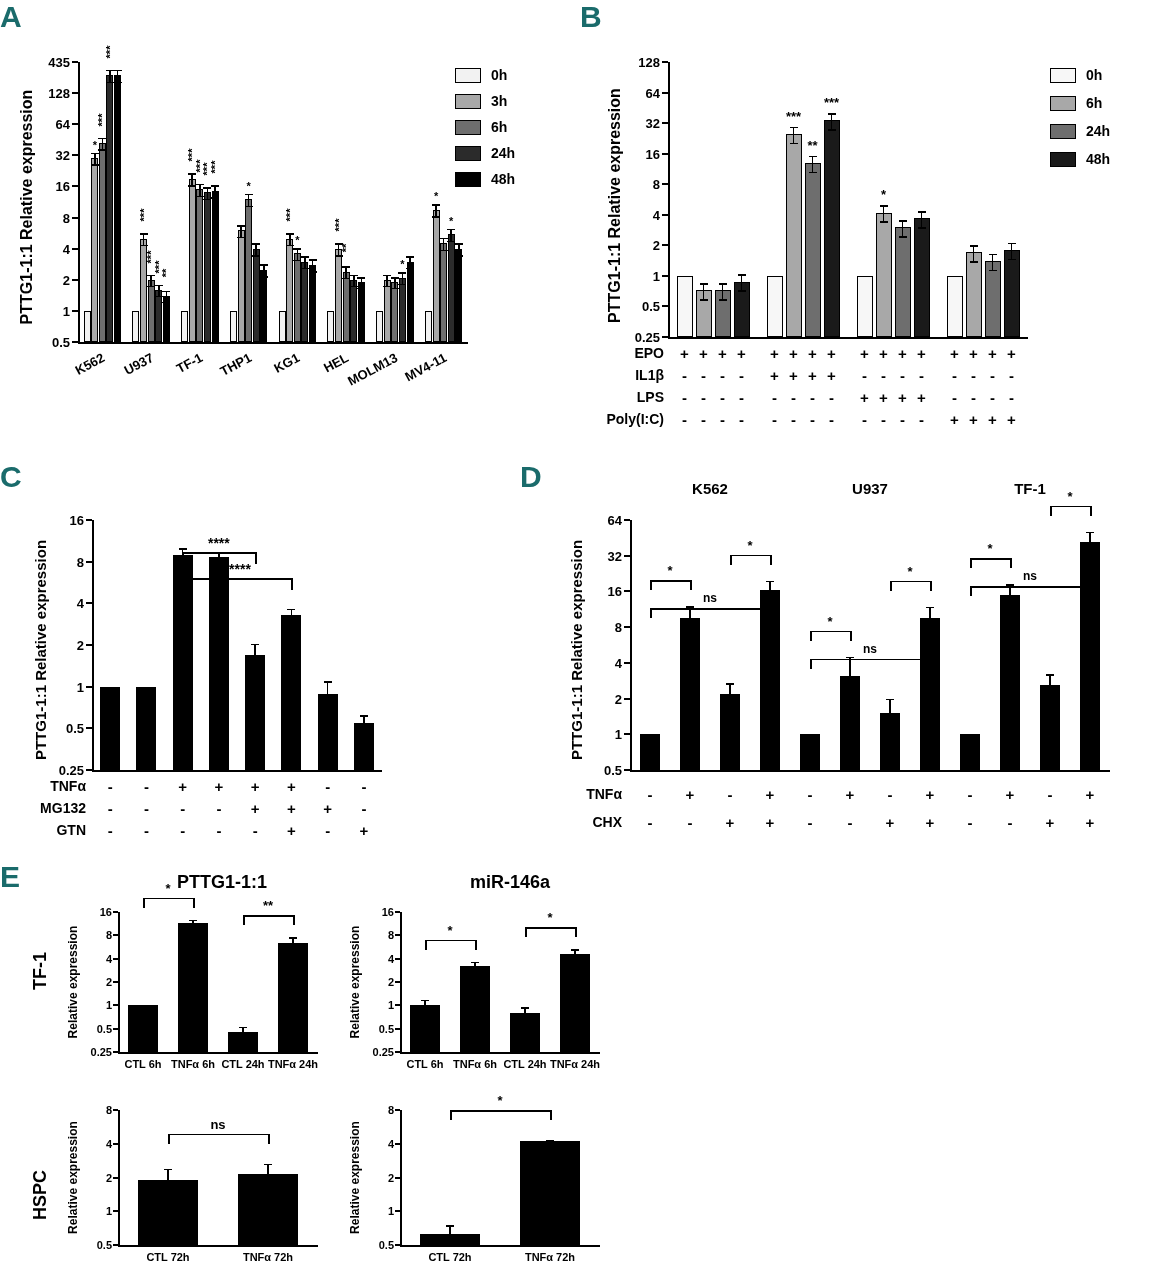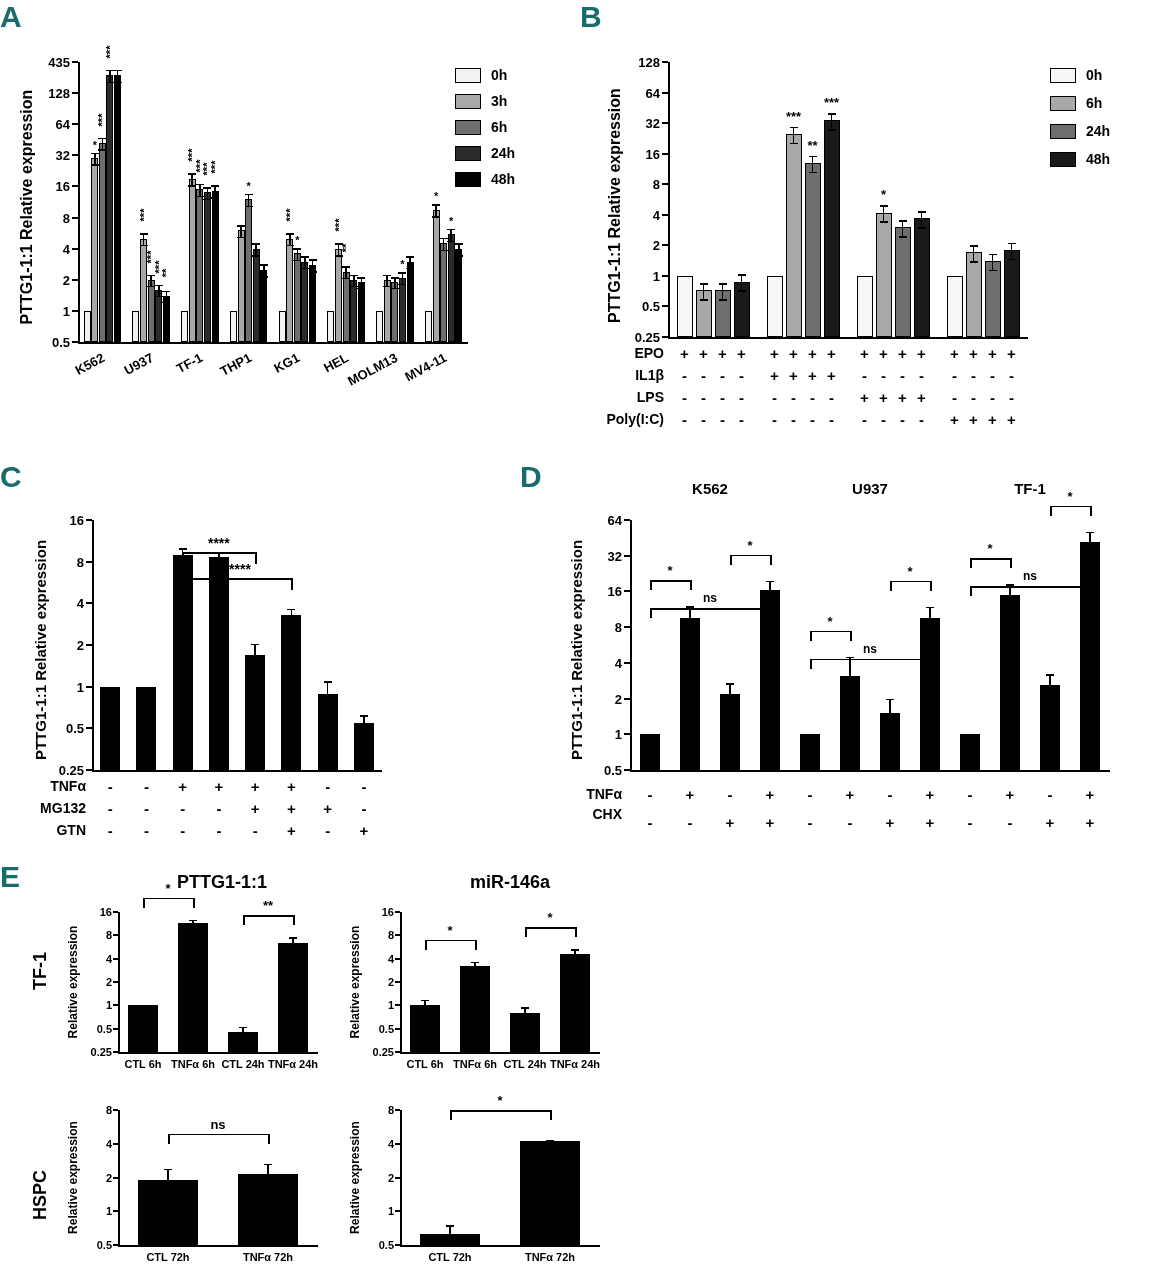--- a/index.html
+++ b/index.html
@@ -663,21 +663,21 @@
     <div class="plusminus" style="left: 210px; top: 334px;">-</div>
     <div class="plusminus" style="left: 250px; top: 334px;">+</div>
     <div class="plusminus" style="left: 290px; top: 334px;">-</div>
     <div class="plusminus" style="left: 330px; top: 334px;">+</div>
     <div class="plusminus" style="left: 370px; top: 334px;">-</div>
     <div class="plusminus" style="left: 410px; top: 334px;">+</div>
     <div class="plusminus" style="left: 450px; top: 334px;">-</div>
     <div class="plusminus" style="left: 490px; top: 334px;">+</div>
     <div class="plusminus" style="left: 530px; top: 334px;">-</div>
     <div class="plusminus" style="left: 570px; top: 334px;">+</div>
-    <div class="rowlabel" style="left: -38px; top: 354px; width: 140px;">CHX</div>
+    <div class="rowlabel" style="left: -38px; top: 362px; width: 140px;">CHX</div>
     <div class="plusminus" style="left: 130px; top: 362px;">-</div>
     <div class="plusminus" style="left: 170px; top: 362px;">-</div>
     <div class="plusminus" style="left: 210px; top: 362px;">+</div>
     <div class="plusminus" style="left: 250px; top: 362px;">+</div>
     <div class="plusminus" style="left: 290px; top: 362px;">-</div>
     <div class="plusminus" style="left: 330px; top: 362px;">-</div>
     <div class="plusminus" style="left: 370px; top: 362px;">+</div>
     <div class="plusminus" style="left: 410px; top: 362px;">+</div>
     <div class="plusminus" style="left: 450px; top: 362px;">-</div>
     <div class="plusminus" style="left: 490px; top: 362px;">-</div>

